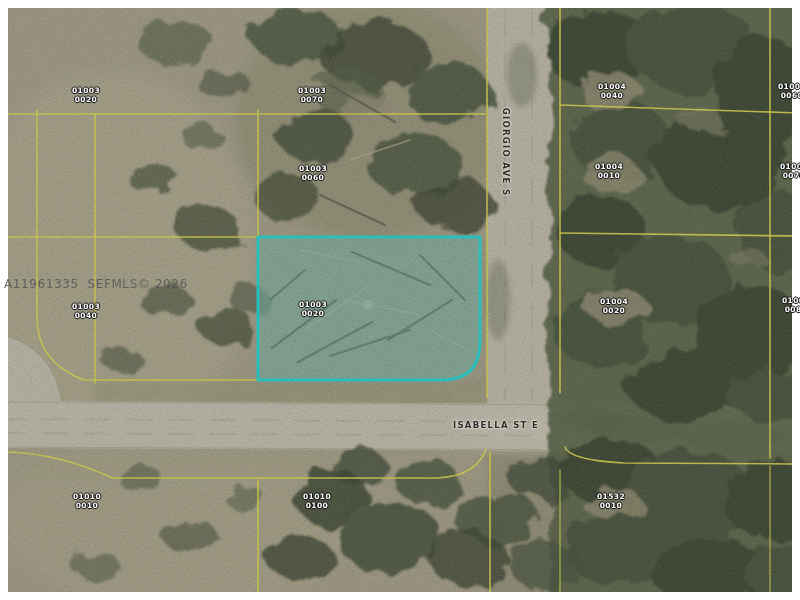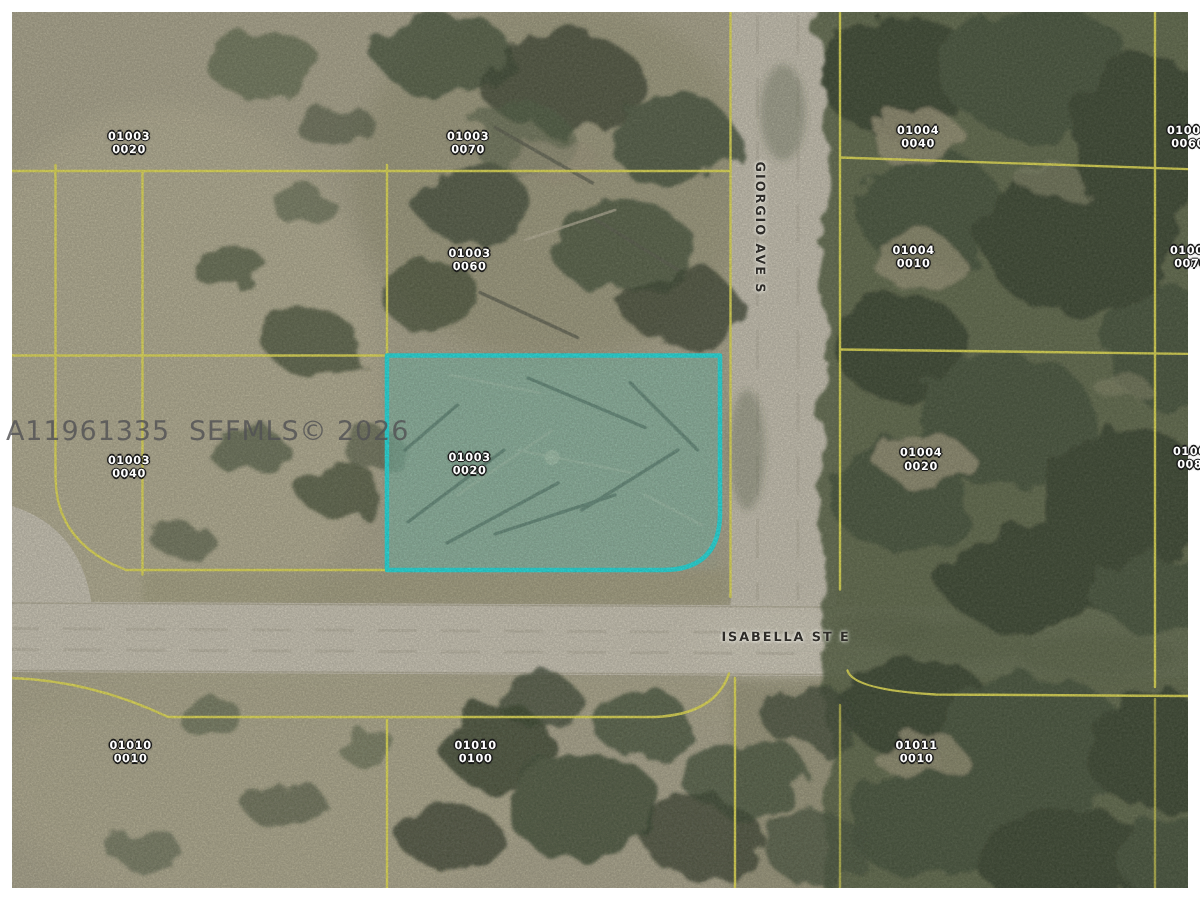--- a/index.html
+++ b/index.html
@@ -7,21 +7,21 @@
           font-family:"DejaVu Sans","Liberation Sans",sans-serif;}
   .photo{position:absolute;left:8px;top:8px;width:784px;height:584px;overflow:hidden;background:#a7a189;}
   .photo svg{position:absolute;left:-8px;top:-8px;}
   .overlay-label{position:absolute;z-index:5;transform:translate(-50%,-50%);}
   .parcel-label{ text-align:center;font-size:7.5px;font-weight:bold;line-height:9px;color:#ffffff;
       letter-spacing:.4px;white-space:nowrap;
       text-shadow:-1px 0 0 #1a1a1a,1px 0 0 #1a1a1a,0 -1px 0 #1a1a1a,0 1px 0 #1a1a1a,0 0 2px #000;}
   .street-label{font-size:8.5px;font-weight:bold;color:#2e2c28;letter-spacing:1.3px;white-space:nowrap;
       text-shadow:0 0 2px rgba(255,255,250,.9),0 0 3px rgba(255,255,250,.7);}
   .street-label.vertical{transform:translate(-50%,-50%) rotate(90deg);}
-  .watermark{position:absolute;z-index:6;left:4px;top:277px;font-size:18px;color:rgba(82,82,84,.82);
+  .watermark{position:absolute;z-index:6;left:4px;top:277px;font-size:12px;color:rgba(82,82,84,.82);
       letter-spacing:.6px;white-space:pre;}
 </style>
 </head>
 <body>
 
 <div class="canvas">
   <div class="photo">
     <svg width="800" height="600" viewBox="0 0 800 600">
       <defs>
         <filter id="blob" x="-30%" y="-30%" width="160%" height="160%">
@@ -251,21 +251,21 @@
   </div>
   <div class="overlay-label parcel-label" style="left:87px;top:501px">
     <div>01010</div>
     <div>0010</div>
   </div>
   <div class="overlay-label parcel-label" style="left:317px;top:501px">
     <div>01010</div>
     <div>0100</div>
   </div>
   <div class="overlay-label parcel-label" style="left:611px;top:501px">
-    <div>01011</div>
+    <div>01532</div>
     <div>0010</div>
   </div>
 
   <div class="overlay-label street-label vertical" style="left:506px;top:152px">GIORGIO AVE S</div>
-  <div class="overlay-label street-label" style="left:524px;top:425px">ISABELLA ST E</div>
+  <div class="overlay-label street-label" style="left:496px;top:425px">ISABELLA ST E</div>
 
   <div class="watermark">A11961335  SEFMLS© 2026</div>
 </div>
 
 </body></html>

